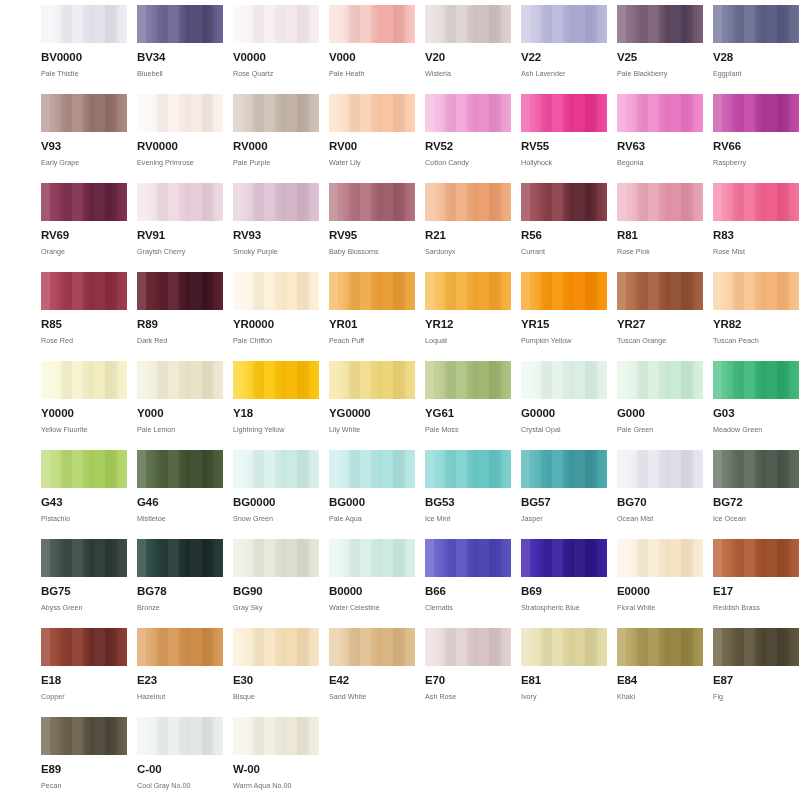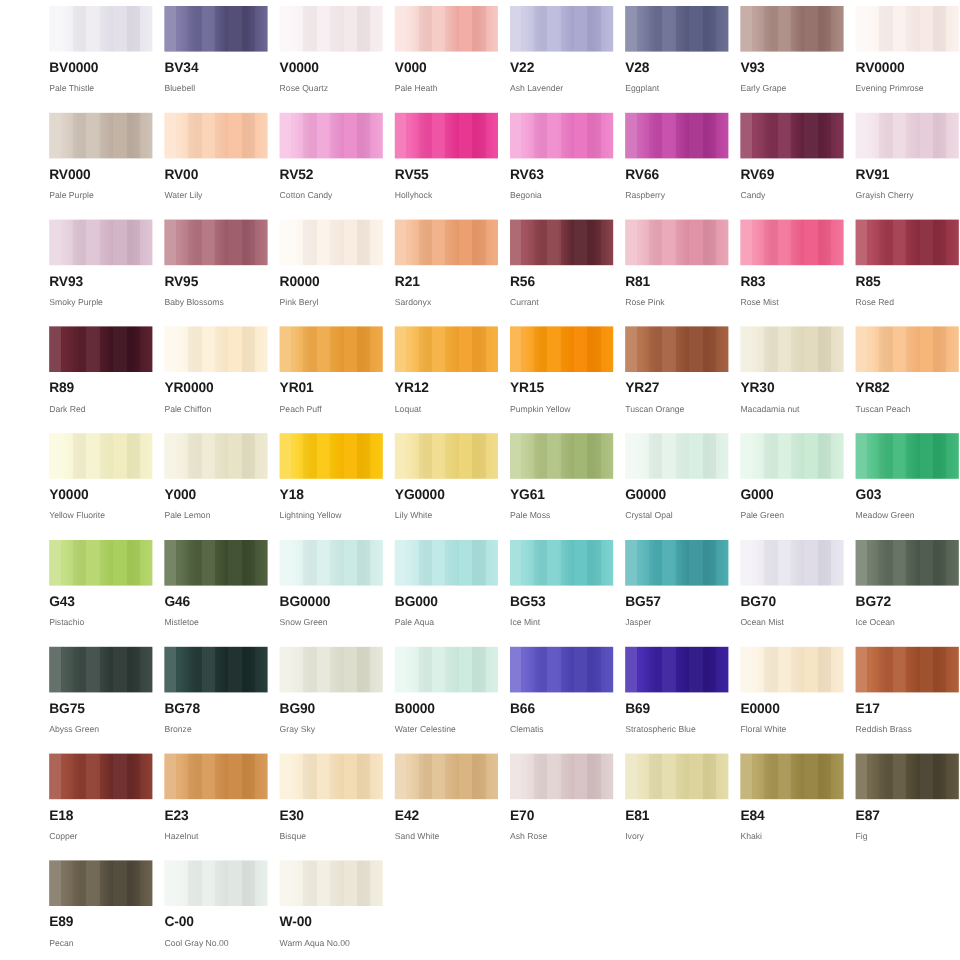--- a/index.html
+++ b/index.html
@@ -107,25 +107,35 @@
         <div class="swatch-chip" style="background: linear-gradient(to right, rgb(251, 246, 247) 0%, rgb(251, 246, 247) 14%, rgb(247, 238, 240) 30%, rgb(247, 238, 240) 46%, rgb(243, 231, 234) 62%, rgb(243, 231, 234) 80%, rgb(247, 238, 240) 100%);"></div>
         <span class="swatch-code">V0000</span>
         <span class="swatch-name">Rose Quartz</span>
       </div>
       <div class="swatch-cell">
         <div class="swatch-chip" style="background: linear-gradient(to right, rgb(250, 226, 222) 0%, rgb(250, 226, 222) 14%, rgb(246, 201, 196) 30%, rgb(246, 201, 196) 46%, rgb(242, 169, 163) 62%, rgb(242, 169, 163) 80%, rgb(246, 201, 196) 100%);"></div>
         <span class="swatch-code">V000</span>
         <span class="swatch-name">Pale Heath</span>
       </div>
       <div class="swatch-cell">
+        <div class="swatch-chip" style="background: linear-gradient(to right, rgb(234, 224, 224) 0%, rgb(234, 224, 224) 14%, rgb(222, 210, 210) 30%, rgb(222, 210, 210) 46%, rgb(207, 191, 192) 62%, rgb(207, 191, 192) 80%, rgb(222, 210, 210) 100%);"></div>
+        <span class="swatch-code">V20</span>
+        <span class="swatch-name">Wisteria</span>
+      </div>
+      <div class="swatch-cell">
         <div class="swatch-chip" style="background: linear-gradient(to right, rgb(207, 206, 230) 0%, rgb(207, 206, 230) 14%, rgb(188, 186, 220) 30%, rgb(188, 186, 220) 46%, rgb(169, 166, 207) 62%, rgb(169, 166, 207) 80%, rgb(188, 186, 220) 100%);"></div>
         <span class="swatch-code">V22</span>
         <span class="swatch-name">Ash Lavender</span>
       </div>
       <div class="swatch-cell">
+        <div class="swatch-chip" style="background: linear-gradient(to right, rgb(141, 114, 137) 0%, rgb(141, 114, 137) 14%, rgb(122, 95, 120) 30%, rgb(122, 95, 120) 46%, rgb(85, 65, 90) 62%, rgb(85, 65, 90) 80%, rgb(122, 95, 120) 100%);"></div>
+        <span class="swatch-code">V25</span>
+        <span class="swatch-name">Pale Blackberry</span>
+      </div>
+      <div class="swatch-cell">
         <div class="swatch-chip" style="background: linear-gradient(to right, rgb(127, 130, 162) 0%, rgb(127, 130, 162) 14%, rgb(106, 109, 145) 30%, rgb(106, 109, 145) 46%, rgb(86, 90, 128) 62%, rgb(86, 90, 128) 80%, rgb(106, 109, 145) 100%);"></div>
         <span class="swatch-code">V28</span>
         <span class="swatch-name">Eggplant</span>
       </div>
       <div class="swatch-cell">
         <div class="swatch-chip" style="background: linear-gradient(to right, rgb(191, 163, 156) 0%, rgb(191, 163, 156) 14%, rgb(171, 139, 132) 30%, rgb(171, 139, 132) 46%, rgb(146, 110, 104) 62%, rgb(146, 110, 104) 80%, rgb(171, 139, 132) 100%);"></div>
         <span class="swatch-code">V93</span>
         <span class="swatch-name">Early Grape</span>
       </div>
       <div class="swatch-cell">
@@ -159,43 +169,38 @@
         <span class="swatch-name">Begonia</span>
       </div>
       <div class="swatch-cell">
         <div class="swatch-chip" style="background: linear-gradient(to right, rgb(207, 101, 182) 0%, rgb(207, 101, 182) 14%, rgb(195, 72, 168) 30%, rgb(195, 72, 168) 46%, rgb(168, 51, 142) 62%, rgb(168, 51, 142) 80%, rgb(195, 72, 168) 100%);"></div>
         <span class="swatch-code">RV66</span>
         <span class="swatch-name">Raspberry</span>
       </div>
       <div class="swatch-cell">
         <div class="swatch-chip" style="background: linear-gradient(to right, rgb(147, 64, 95) 0%, rgb(147, 64, 95) 14%, rgb(128, 48, 80) 30%, rgb(128, 48, 80) 46%, rgb(96, 33, 60) 62%, rgb(96, 33, 60) 80%, rgb(128, 48, 80) 100%);"></div>
         <span class="swatch-code">RV69</span>
-        <span class="swatch-name">Candy</span>
+        <span class="swatch-name">Orange</span>
       </div>
       <div class="swatch-cell">
         <div class="swatch-chip" style="background: linear-gradient(to right, rgb(245, 232, 238) 0%, rgb(245, 232, 238) 14%, rgb(238, 217, 226) 30%, rgb(238, 217, 226) 46%, rgb(230, 203, 216) 62%, rgb(230, 203, 216) 80%, rgb(238, 217, 226) 100%);"></div>
         <span class="swatch-code">RV91</span>
         <span class="swatch-name">Grayish Cherry</span>
       </div>
       <div class="swatch-cell">
         <div class="swatch-chip" style="background: linear-gradient(to right, rgb(233, 214, 225) 0%, rgb(233, 214, 225) 14%, rgb(222, 196, 212) 30%, rgb(222, 196, 212) 46%, rgb(210, 178, 198) 62%, rgb(210, 178, 198) 80%, rgb(222, 196, 212) 100%);"></div>
         <span class="swatch-code">RV93</span>
         <span class="swatch-name">Smoky Purple</span>
       </div>
       <div class="swatch-cell">
         <div class="swatch-chip" style="background: linear-gradient(to right, rgb(193, 138, 148) 0%, rgb(193, 138, 148) 14%, rgb(178, 114, 126) 30%, rgb(178, 114, 126) 46%, rgb(155, 90, 104) 62%, rgb(155, 90, 104) 80%, rgb(178, 114, 126) 100%);"></div>
         <span class="swatch-code">RV95</span>
         <span class="swatch-name">Baby Blossoms</span>
       </div>
       <div class="swatch-cell">
-        <div class="swatch-chip" style="background: linear-gradient(to right, rgb(254, 250, 245) 0%, rgb(254, 250, 245) 14%, rgb(252, 243, 234) 30%, rgb(252, 243, 234) 46%, rgb(248, 236, 223) 62%, rgb(248, 236, 223) 80%, rgb(252, 243, 234) 100%);"></div>
-        <span class="swatch-code">R0000</span>
-        <span class="swatch-name">Pink Beryl</span>
-      </div>
-      <div class="swatch-cell">
         <div class="swatch-chip" style="background: linear-gradient(to right, rgb(246, 197, 162) 0%, rgb(246, 197, 162) 14%, rgb(240, 174, 131) 30%, rgb(240, 174, 131) 46%, rgb(235, 156, 107) 62%, rgb(235, 156, 107) 80%, rgb(240, 174, 131) 100%);"></div>
         <span class="swatch-code">R21</span>
         <span class="swatch-name">Sardonyx</span>
       </div>
       <div class="swatch-cell">
         <div class="swatch-chip" style="background: linear-gradient(to right, rgb(162, 85, 96) 0%, rgb(162, 85, 96) 14%, rgb(138, 64, 73) 30%, rgb(138, 64, 73) 46%, rgb(92, 38, 48) 62%, rgb(92, 38, 48) 80%, rgb(138, 64, 73) 100%);"></div>
         <span class="swatch-code">R56</span>
         <span class="swatch-name">Currant</span>
       </div>
       <div class="swatch-cell">
@@ -235,25 +240,20 @@
       </div>
       <div class="swatch-cell">
         <div class="swatch-chip" style="background: linear-gradient(to right, rgb(251, 173, 59) 0%, rgb(251, 173, 59) 14%, rgb(249, 151, 8) 30%, rgb(249, 151, 8) 46%, rgb(247, 136, 0) 62%, rgb(247, 136, 0) 80%, rgb(249, 151, 8) 100%);"></div>
         <span class="swatch-code">YR15</span>
         <span class="swatch-name">Pumpkin Yellow</span>
       </div>
       <div class="swatch-cell">
         <div class="swatch-chip" style="background: linear-gradient(to right, rgb(184, 118, 80) 0%, rgb(184, 118, 80) 14%, rgb(164, 96, 63) 30%, rgb(164, 96, 63) 46%, rgb(143, 77, 49) 62%, rgb(143, 77, 49) 80%, rgb(164, 96, 63) 100%);"></div>
         <span class="swatch-code">YR27</span>
         <span class="swatch-name">Tuscan Orange</span>
-      </div>
-      <div class="swatch-cell">
-        <div class="swatch-chip" style="background: linear-gradient(to right, rgb(242, 237, 221) 0%, rgb(242, 237, 221) 14%, rgb(234, 228, 205) 30%, rgb(234, 228, 205) 46%, rgb(226, 218, 189) 62%, rgb(226, 218, 189) 80%, rgb(234, 228, 205) 100%);"></div>
-        <span class="swatch-code">YR30</span>
-        <span class="swatch-name">Macadamia nut</span>
       </div>
       <div class="swatch-cell">
         <div class="swatch-chip" style="background: linear-gradient(to right, rgb(252, 215, 174) 0%, rgb(252, 215, 174) 14%, rgb(249, 195, 142) 30%, rgb(249, 195, 142) 46%, rgb(246, 178, 116) 62%, rgb(246, 178, 116) 80%, rgb(249, 195, 142) 100%);"></div>
         <span class="swatch-code">YR82</span>
         <span class="swatch-name">Tuscan Peach</span>
       </div>
       <div class="swatch-cell">
         <div class="swatch-chip" style="background: linear-gradient(to right, rgb(250, 250, 223) 0%, rgb(250, 250, 223) 14%, rgb(245, 242, 205) 30%, rgb(245, 242, 205) 46%, rgb(240, 236, 189) 62%, rgb(240, 236, 189) 80%, rgb(245, 242, 205) 100%);"></div>
         <span class="swatch-code">Y0000</span>
         <span class="swatch-name">Yellow Fluorite</span>

